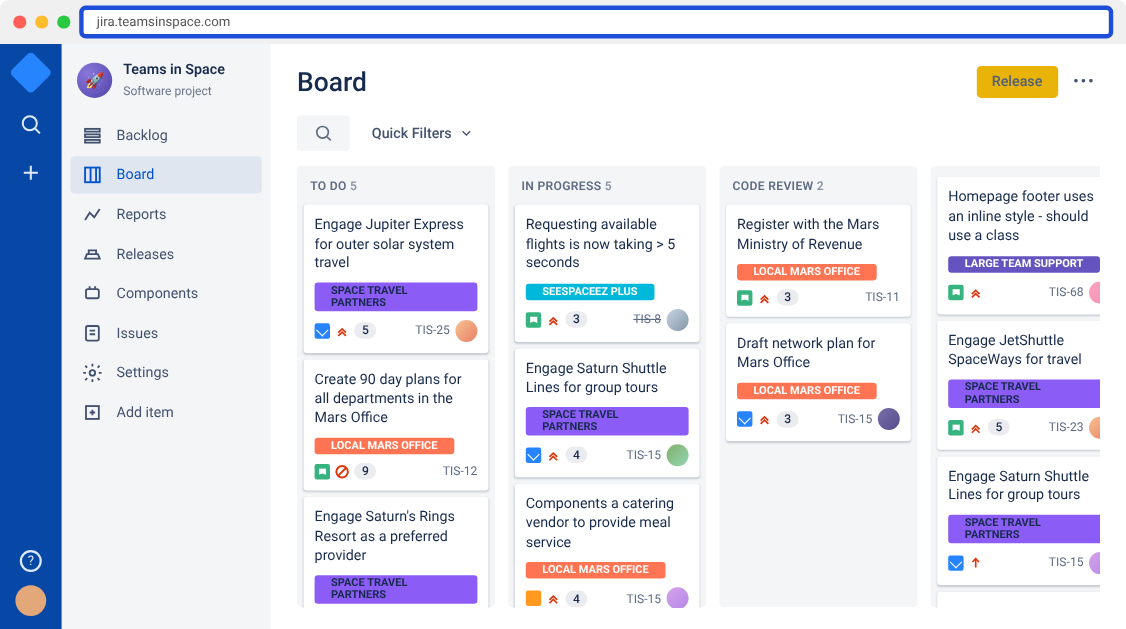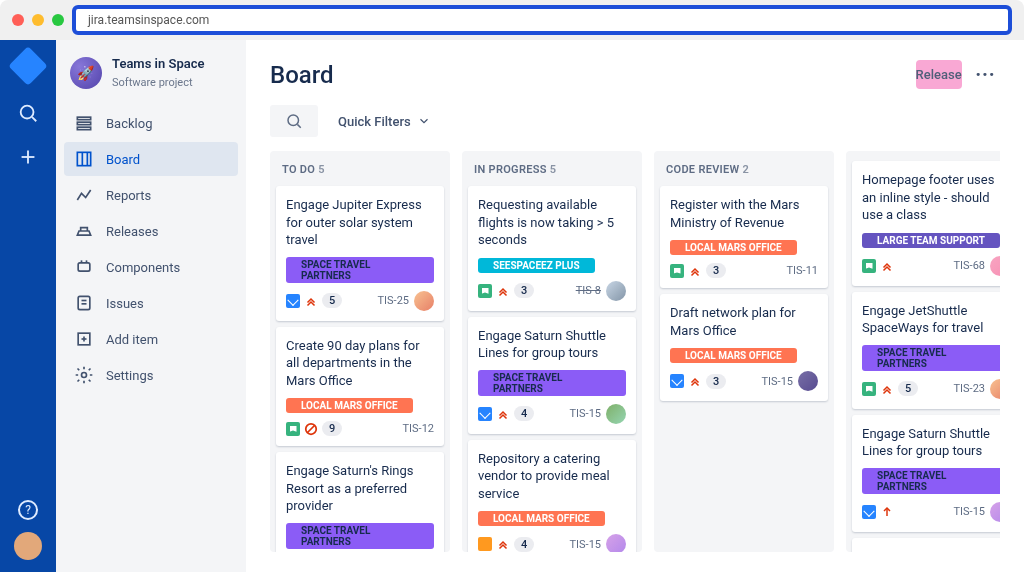--- a/index.html
+++ b/index.html
@@ -31,21 +31,21 @@
 
 .nav-items { display: flex; flex-direction: column; gap: 2px; padding: 0 8px; }
 .nav-item { display: flex; align-items: center; gap: 12px; padding: 7px 10px; border-radius: 4px; cursor: pointer; color: #42526E; font-size: 13px; }
 .nav-item.active { background: #DFE6F0; color: #0052CC; }
 .nav-item svg { width: 20px; height: 20px; flex-shrink: 0; }
 
 .board-area { flex: 1; padding: 20px 24px; overflow: hidden; display: flex; flex-direction: column; }
 .board-header { display: flex; align-items: center; justify-content: space-between; margin-bottom: 16px; }
 .board-title { font-size: 24px; font-weight: 500; color: #172B4D; }
 .board-header-right { display: flex; align-items: center; gap: 10px; }
-.release-btn { background: #f9a8d4; color: #505F79; border: none; padding: 7px 0; border-radius: 4px; font-size: 13px; font-weight: 500; cursor: pointer; }
+.release-btn { background: #eab308; color: #505F79; border: none; padding: 7px 14px; border-radius: 4px; font-size: 13px; font-weight: 500; cursor: pointer; }
 .ellipsis-btn { background: none; border: none; color: #42526E; cursor: pointer; padding: 4px; letter-spacing: 2px; font-weight:bold; }
 
 .board-toolbar { display: flex; align-items: center; gap: 20px; margin-bottom: 14px; }
 .search-box { width: 48px; height: 32px; background: #F4F5F7; border-radius: 3px; display: flex; align-items: center; justify-content: center; color: #5E6C84; cursor: pointer; }
 .quick-filters { display: flex; align-items: center; gap: 6px; color: #42526E; font-size: 13px; cursor: pointer; font-weight:500; }
 
 .columns { display: flex; gap: 12px; overflow-x: auto; flex: 1; }
 .column { width: 180px; flex-shrink: 0; background: #F4F5F7; border-radius: 4px; padding: 10px 6px; display: flex; flex-direction: column; }
 .col-header { font-size: 11px; font-weight: 600; color: #5E6C84; text-transform: uppercase; padding: 2px 6px 10px; letter-spacing: 0.3px; }
 .col-count { color: #8993A4; }
@@ -167,32 +167,32 @@
       <div class="nav-item">
         <svg viewBox="0 0 24 24" fill="none" stroke="currentColor" stroke-width="2">
             <rect x="5" y="4" width="14" height="16" rx="2"></rect>
             <line x1="9" y1="9" x2="15" y2="9"></line>
             <line x1="9" y1="13" x2="15" y2="13"></line>
           </svg>
         <span>Issues</span>
       </div>
       <div class="nav-item">
         <svg viewBox="0 0 24 24" fill="none" stroke="currentColor" stroke-width="2">
+            <circle cx="12" cy="12" r="3"></circle>
+            <path d="M12 2 L12 5 M12 19 L12 22 M4.2 4.2 L6.3 6.3 M17.7 17.7 L19.8 19.8 M2 12 L5 12 M19 12 L22 12 M4.2 19.8 L6.3 17.7 M17.7 6.3 L19.8 4.2"></path>
+          </svg>
+        <span>Settings</span>
+      </div>
+      <div class="nav-item">
+        <svg viewBox="0 0 24 24" fill="none" stroke="currentColor" stroke-width="2">
             <rect x="5" y="5" width="14" height="14"></rect>
             <line x1="12" y1="9" x2="12" y2="15"></line>
             <line x1="9" y1="12" x2="15" y2="12"></line>
           </svg>
         <span>Add item</span>
-      </div>
-      <div class="nav-item">
-        <svg viewBox="0 0 24 24" fill="none" stroke="currentColor" stroke-width="2">
-            <circle cx="12" cy="12" r="3"></circle>
-            <path d="M12 2 L12 5 M12 19 L12 22 M4.2 4.2 L6.3 6.3 M17.7 17.7 L19.8 19.8 M2 12 L5 12 M19 12 L22 12 M4.2 19.8 L6.3 17.7 M17.7 6.3 L19.8 4.2"></path>
-          </svg>
-        <span>Settings</span>
       </div>
     </div>
   </div>
 
   <div class="board-area">
     <div class="board-header">
       <h1 class="board-title">Board</h1>
       <div class="board-header-right">
         <button class="release-btn">Release</button>
         <button class="ellipsis-btn">•••</button>
@@ -292,21 +292,21 @@
                     <polyline points="5 21 12 14 19 21"></polyline>
                   </svg>
                 </span>
                 <span class="count-pill">4</span>
               </div>
               <div class="card-right">
                 <span class="issue-key">TIS-15</span>
                 <span class="assignee a4"></span>
               </div>
             </div></div>
-          <div class="card"><div class="card-title">Repository a catering vendor to provide meal service</div><span class="epic epic-orange">LOCAL MARS OFFICE</span><div class="card-footer">
+          <div class="card"><div class="card-title">Components a catering vendor to provide meal service</div><span class="epic epic-orange">LOCAL MARS OFFICE</span><div class="card-footer">
               <div class="card-left">
                 <span class="type-icon type-subtask"></span>
                 <span class="prio-icon prio-highest">
                   <svg width="12" height="12" viewBox="0 0 24 24" fill="none" stroke="currentColor" stroke-width="3">
                     <polyline points="5 15 12 8 19 15"></polyline>
                     <polyline points="5 21 12 14 19 21"></polyline>
                   </svg>
                 </span>
                 <span class="count-pill">4</span>
               </div>

